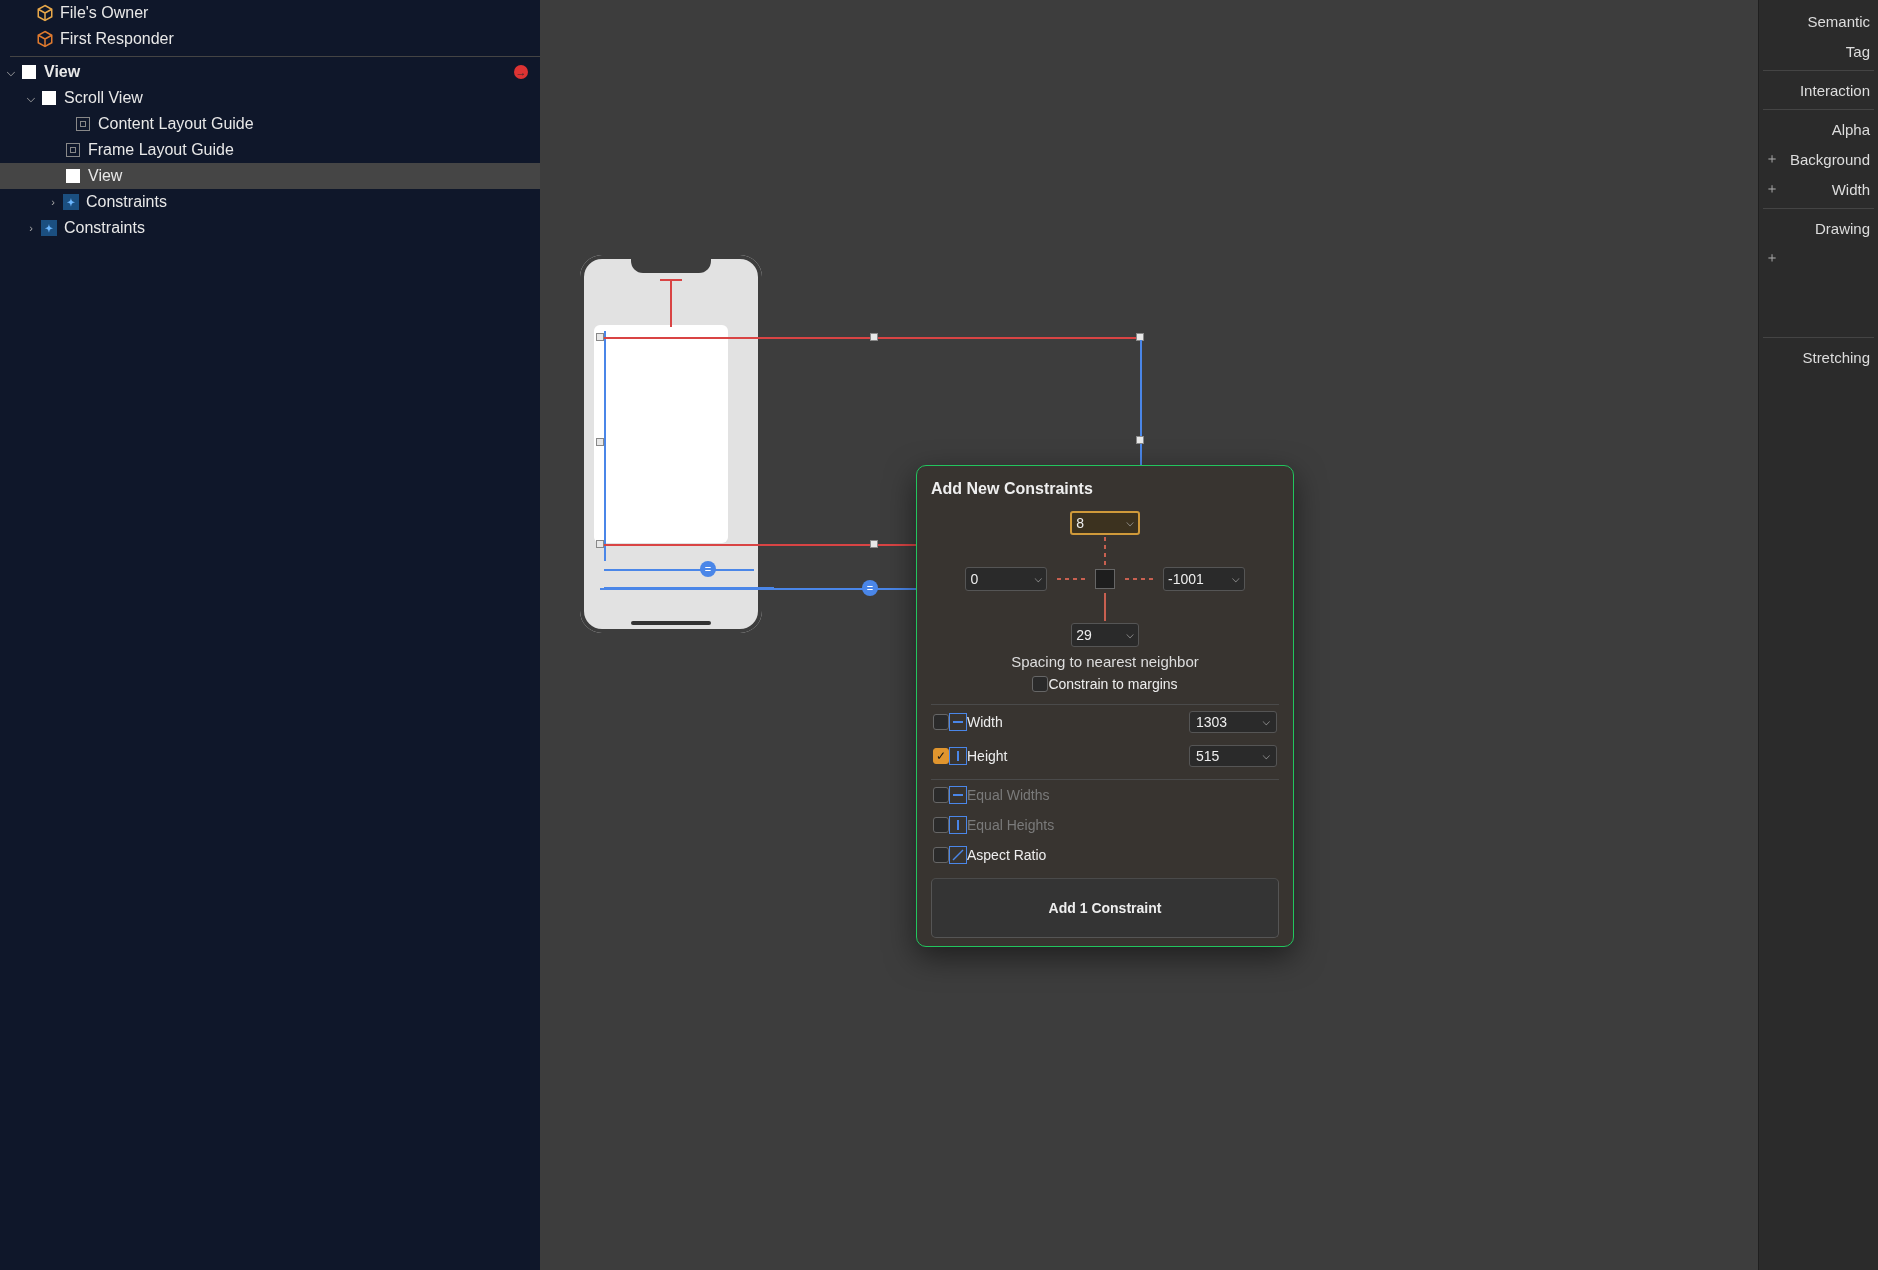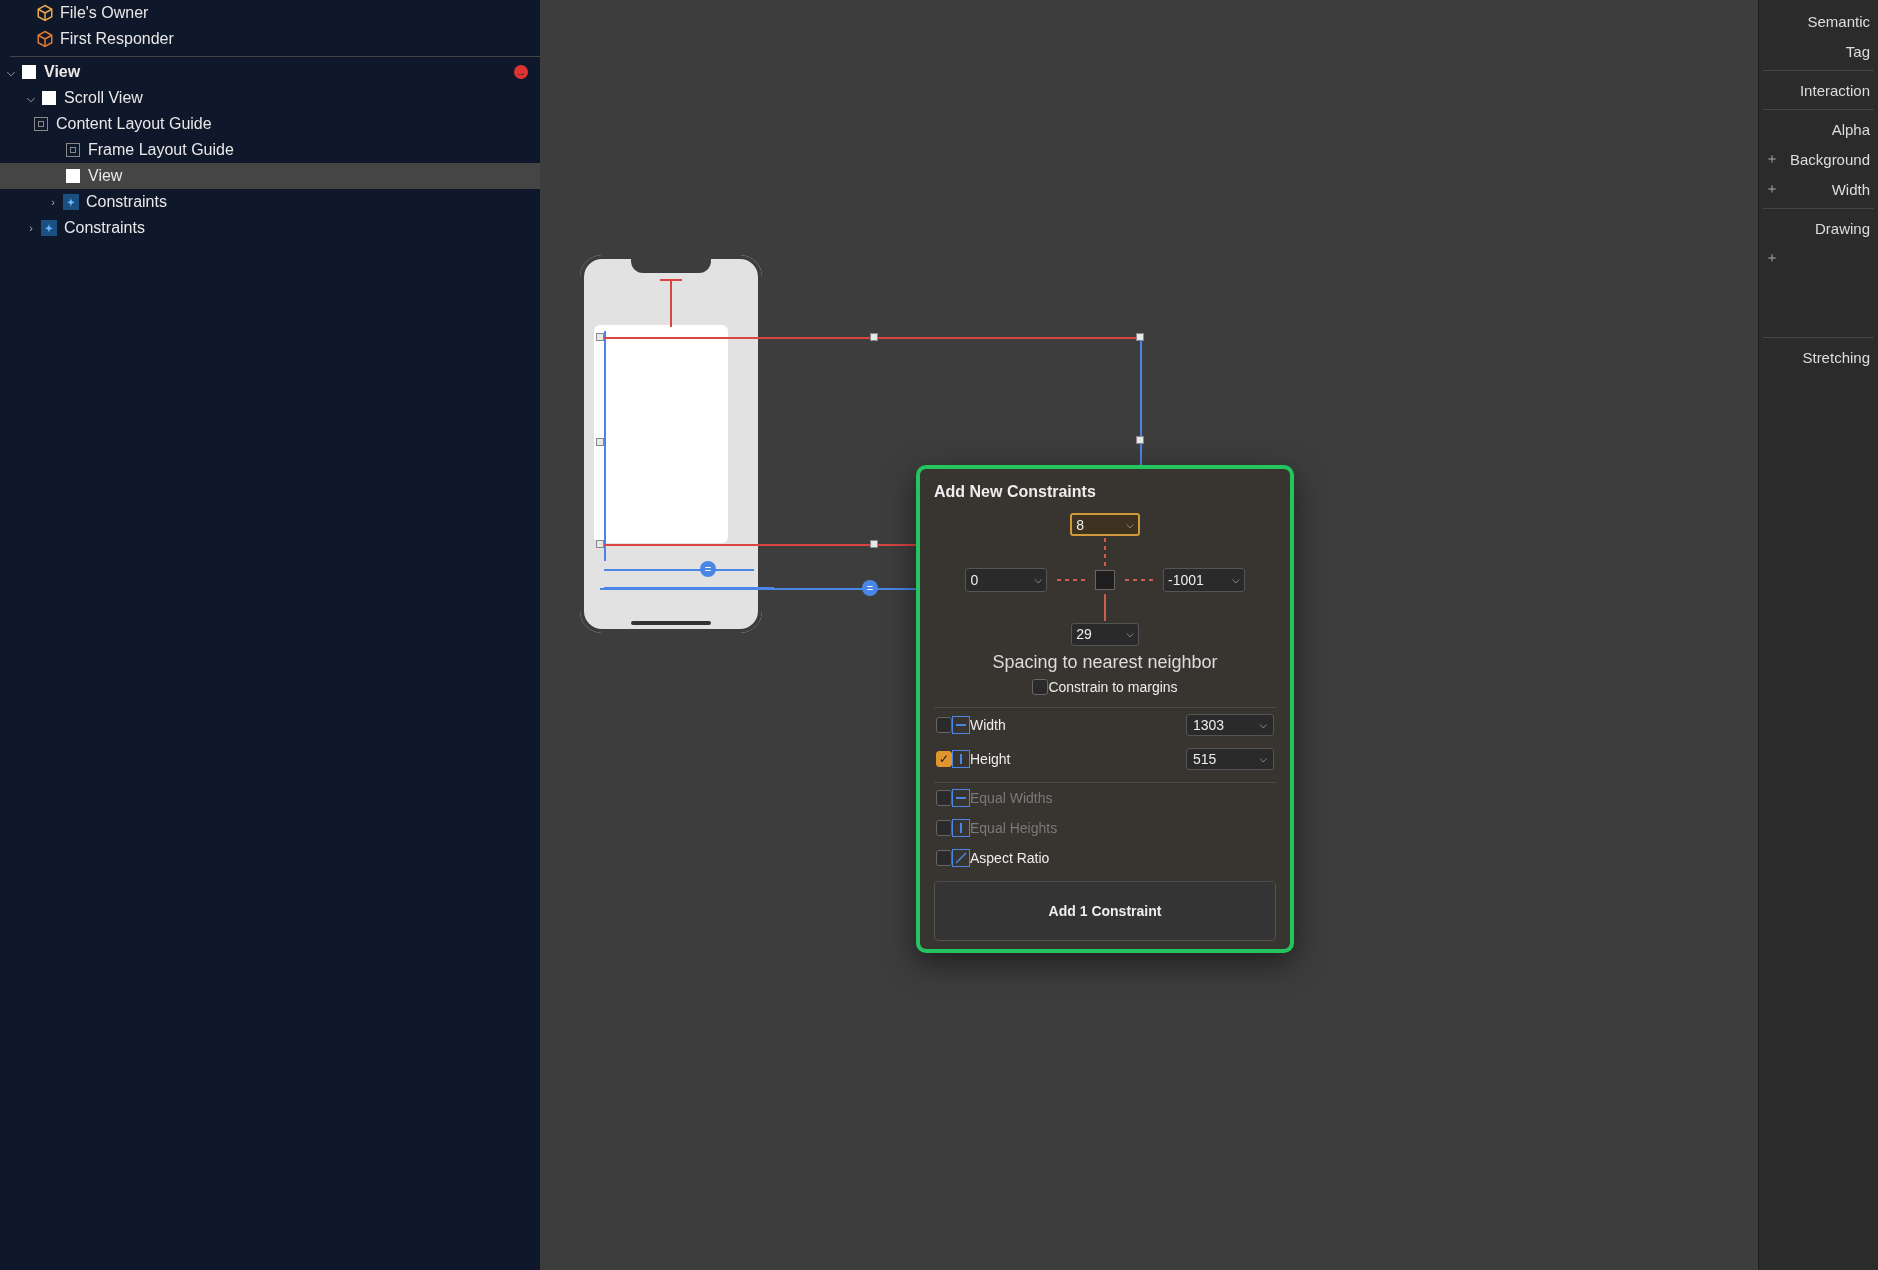--- a/index.html
+++ b/index.html
@@ -120,21 +120,21 @@
     color:#aaa; margin-right:auto; margin-left:6px; font-size:14px;
   }
   .ins-sep { border-top:1px solid #444; margin:4px 4px; }
 
   
   .popover {
     position:absolute;
     left:916px; top:465px;
     width:378px;
     background:#383430;
-    border:4px solid #22c55e;
+    border:1px solid #22c55e;
     border-radius:10px;
     box-shadow:0 10px 30px rgba(0,0,0,.5);
     color:#eee;
     padding:14px 14px 8px 14px;
     font-size:14px;
   }
   .pop-title { font-weight:600; font-size:16px; margin-bottom:12px; }
   .pin-area {
     position:relative; height:160px;
     display:flex; align-items:center; justify-content:center;
@@ -155,21 +155,21 @@
   .combo.top { border:2px solid #d09a3a; background:#3c321f;}
   .midrow { display:flex; align-items:center; gap:10px; }
   .center-box {
     width:20px;height:20px;background:#1e1e1e;border:1px solid #666;
   }
   .strut { background:#c86050; position:relative; }
   .strut.v { width:2px; height:28px; margin:2px 0;}
   .strut.h { width:28px; height:2px;}
   .strut.dash { background:repeating-linear-gradient(90deg,#c86050 0 4px,transparent 4px 8px);}
   .strut.v.dash { background:repeating-linear-gradient(0deg,#c86050 0 4px,transparent 4px 8px);}
-  .caption { text-align:center; margin-top:6px; font-size:18px; color:#ddd;}
+  .caption { text-align:center; margin-top:6px; font-size:15px; color:#ddd;}
   .chkrow {
     display:flex; align-items:center; 
     padding:6px 2px;
   }
   .chkrow.sep-t { border-top:1px solid #4a4a4a; margin-top:6px; }
   .chk {
     width:16px;height:16px;border-radius:3px;
     background:#2a2a2a;border:1px solid #666;
     display:inline-flex;align-items:center;justify-content:center;
     flex-shrink:0;
@@ -234,21 +234,21 @@
 
 
   <div class="outline-row" style="padding-left:24px">
     <span class="disclosure">⌵</span>
     <span class="icon">
         <span class="sq-white filled"></span>
       </span>
     <span>Scroll View</span>
   </div>
 
-  <div class="outline-row" style="padding-left:30px">
+  <div class="outline-row" style="padding-left:72px">
     <span class="icon">
         <span class="sq-guide"></span>
       </span>
     <span>Content Layout Guide</span>
   </div>
   <div class="outline-row" style="padding-left:62px">
     <span class="icon">
         <span class="sq-guide"></span>
       </span>
     <span>Frame Layout Guide</span>

